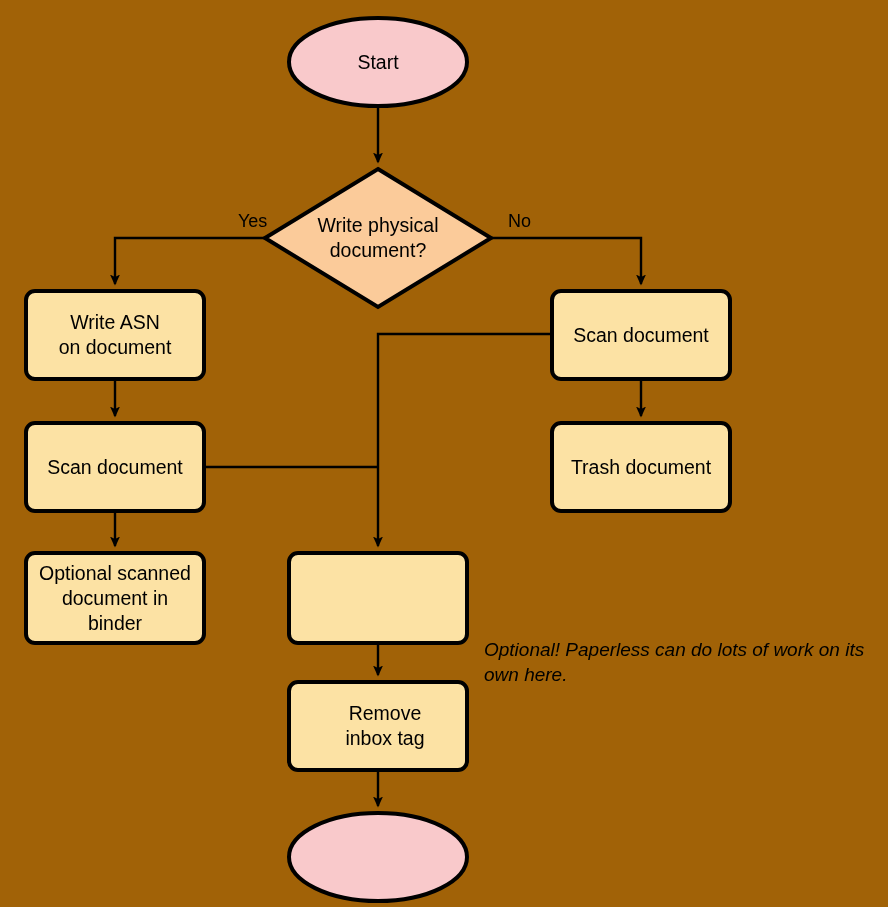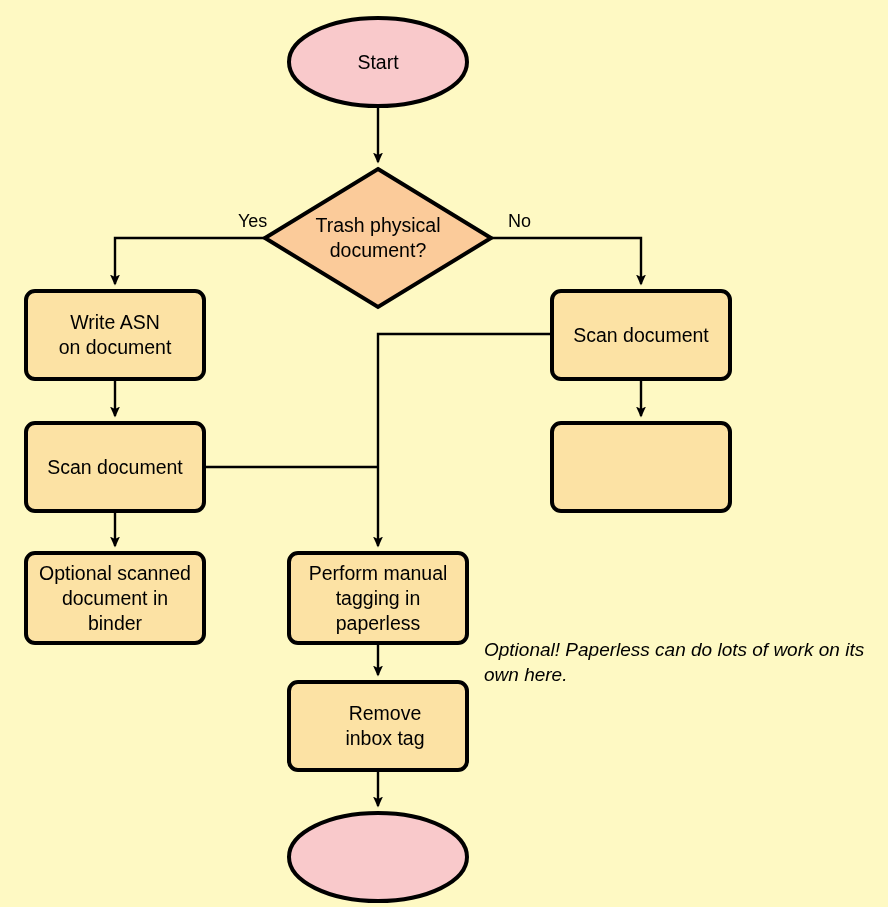--- a/index.html
+++ b/index.html
@@ -7,21 +7,21 @@
     padding: 0;
     background: #ffffff;
   }
   body {
     font-family: "Liberation Sans", sans-serif;
   }
   #canvas {
     position: relative;
     width: 888px;
     height: 907px;
-    background: #fef9c3;
+    background: #a16207;
     overflow: hidden;
   }
   #flow-svg {
     position: absolute;
     left: 0;
     top: 0;
     width: 888px;
     height: 907px;
   }
   .node-label {
@@ -108,38 +108,36 @@
       <rect x="289" y="553" width="178" height="90" rx="9" ry="9" fill="#fce2a4" stroke="#000000" stroke-width="4"></rect>
 
       <rect x="289" y="682" width="178" height="88" rx="9" ry="9" fill="#fce2a4" stroke="#000000" stroke-width="4"></rect>
 
       <ellipse cx="378" cy="857" rx="89" ry="44" fill="#f9c9cb" stroke="#000000" stroke-width="4"></ellipse>
     </g>
   </svg>
 
   <div class="node-label" style="left:289px; top:18px; width:178px; height:88px;">Start</div>
 
-  <div class="node-label" style="left:265px; top:169px; width:226px; height:138px;">Trash physical
+  <div class="node-label" style="left:265px; top:169px; width:226px; height:138px;">Write physical
 document?</div>
 
   <div class="node-label" style="left:26px; top:291px; width:178px; height:88px;">Write ASN
 on document</div>
 
   <div class="node-label" style="left:26px; top:423px; width:178px; height:88px;">Scan document</div>
 
   <div class="node-label" style="left:26px; top:553px; width:178px; height:90px;">Optional scanned
 document in
 binder</div>
 
   <div class="node-label" style="left:552px; top:291px; width:178px; height:88px;">Scan document</div>
 
+  <div class="node-label" style="left:552px; top:423px; width:178px; height:88px;">Trash document</div>
 
-  <div class="node-label" style="left:289px; top:553px; width:178px; height:90px;">Perform manual
-tagging in
-paperless</div>
 
   <div class="node-label" style="left:296px; top:682px; width:178px; height:88px;">Remove
 inbox tag</div>
 
 
   <div class="edge-label" style="left:209px; top:211px;margin-left:29px;">Yes</div>
 
   <div class="edge-label" style="left:508px; top:211px;">No</div>
 
   <div class="annotation" style="left:484px; top:589px;margin-top:48px;">Optional! Paperless can do lots of work on its own here.</div>

